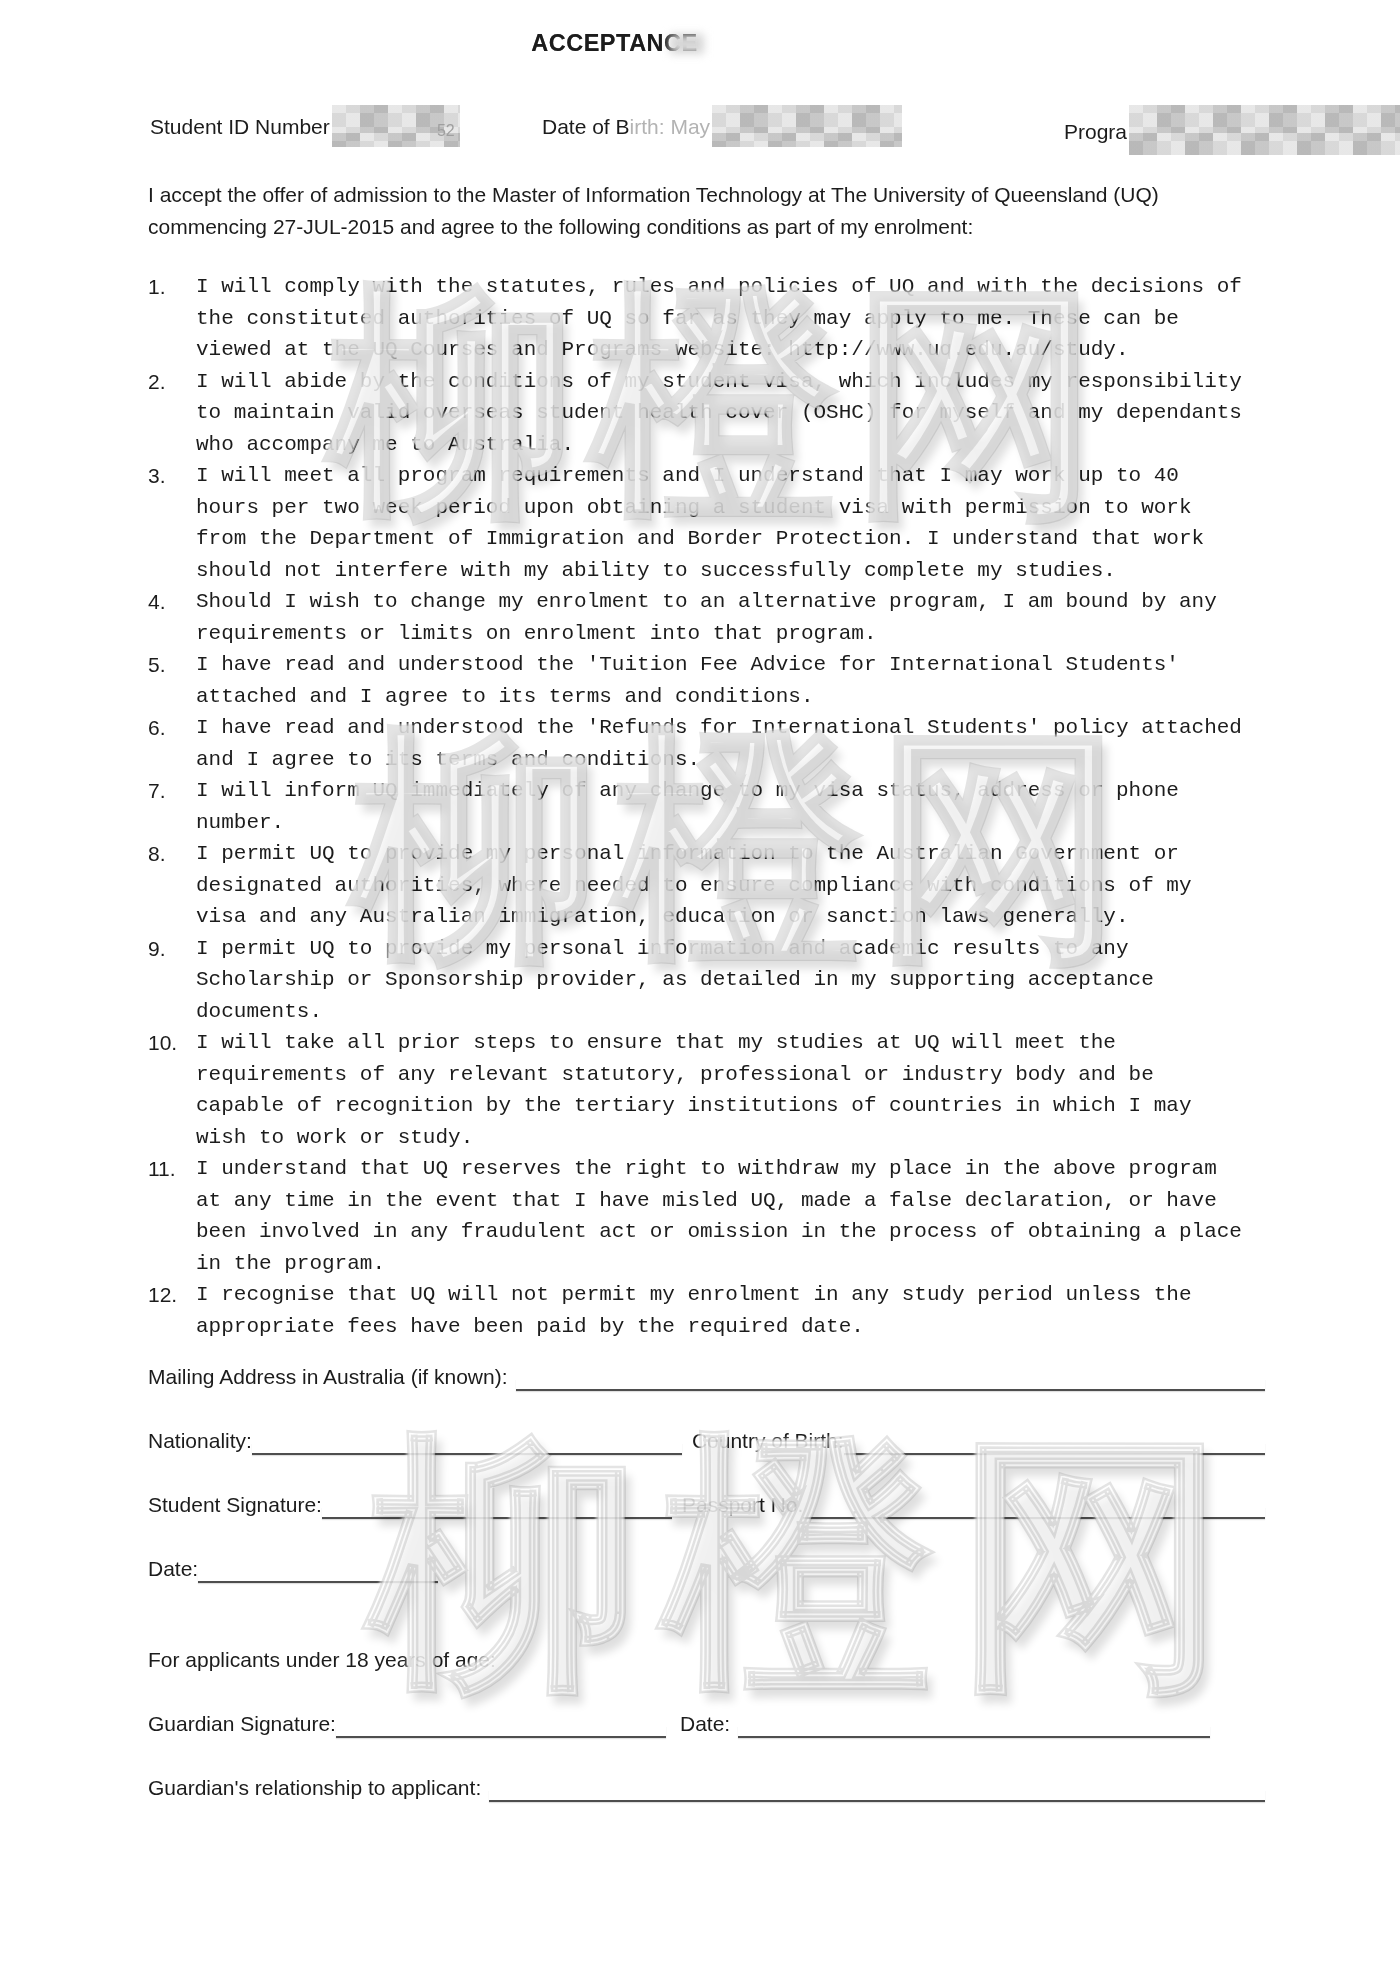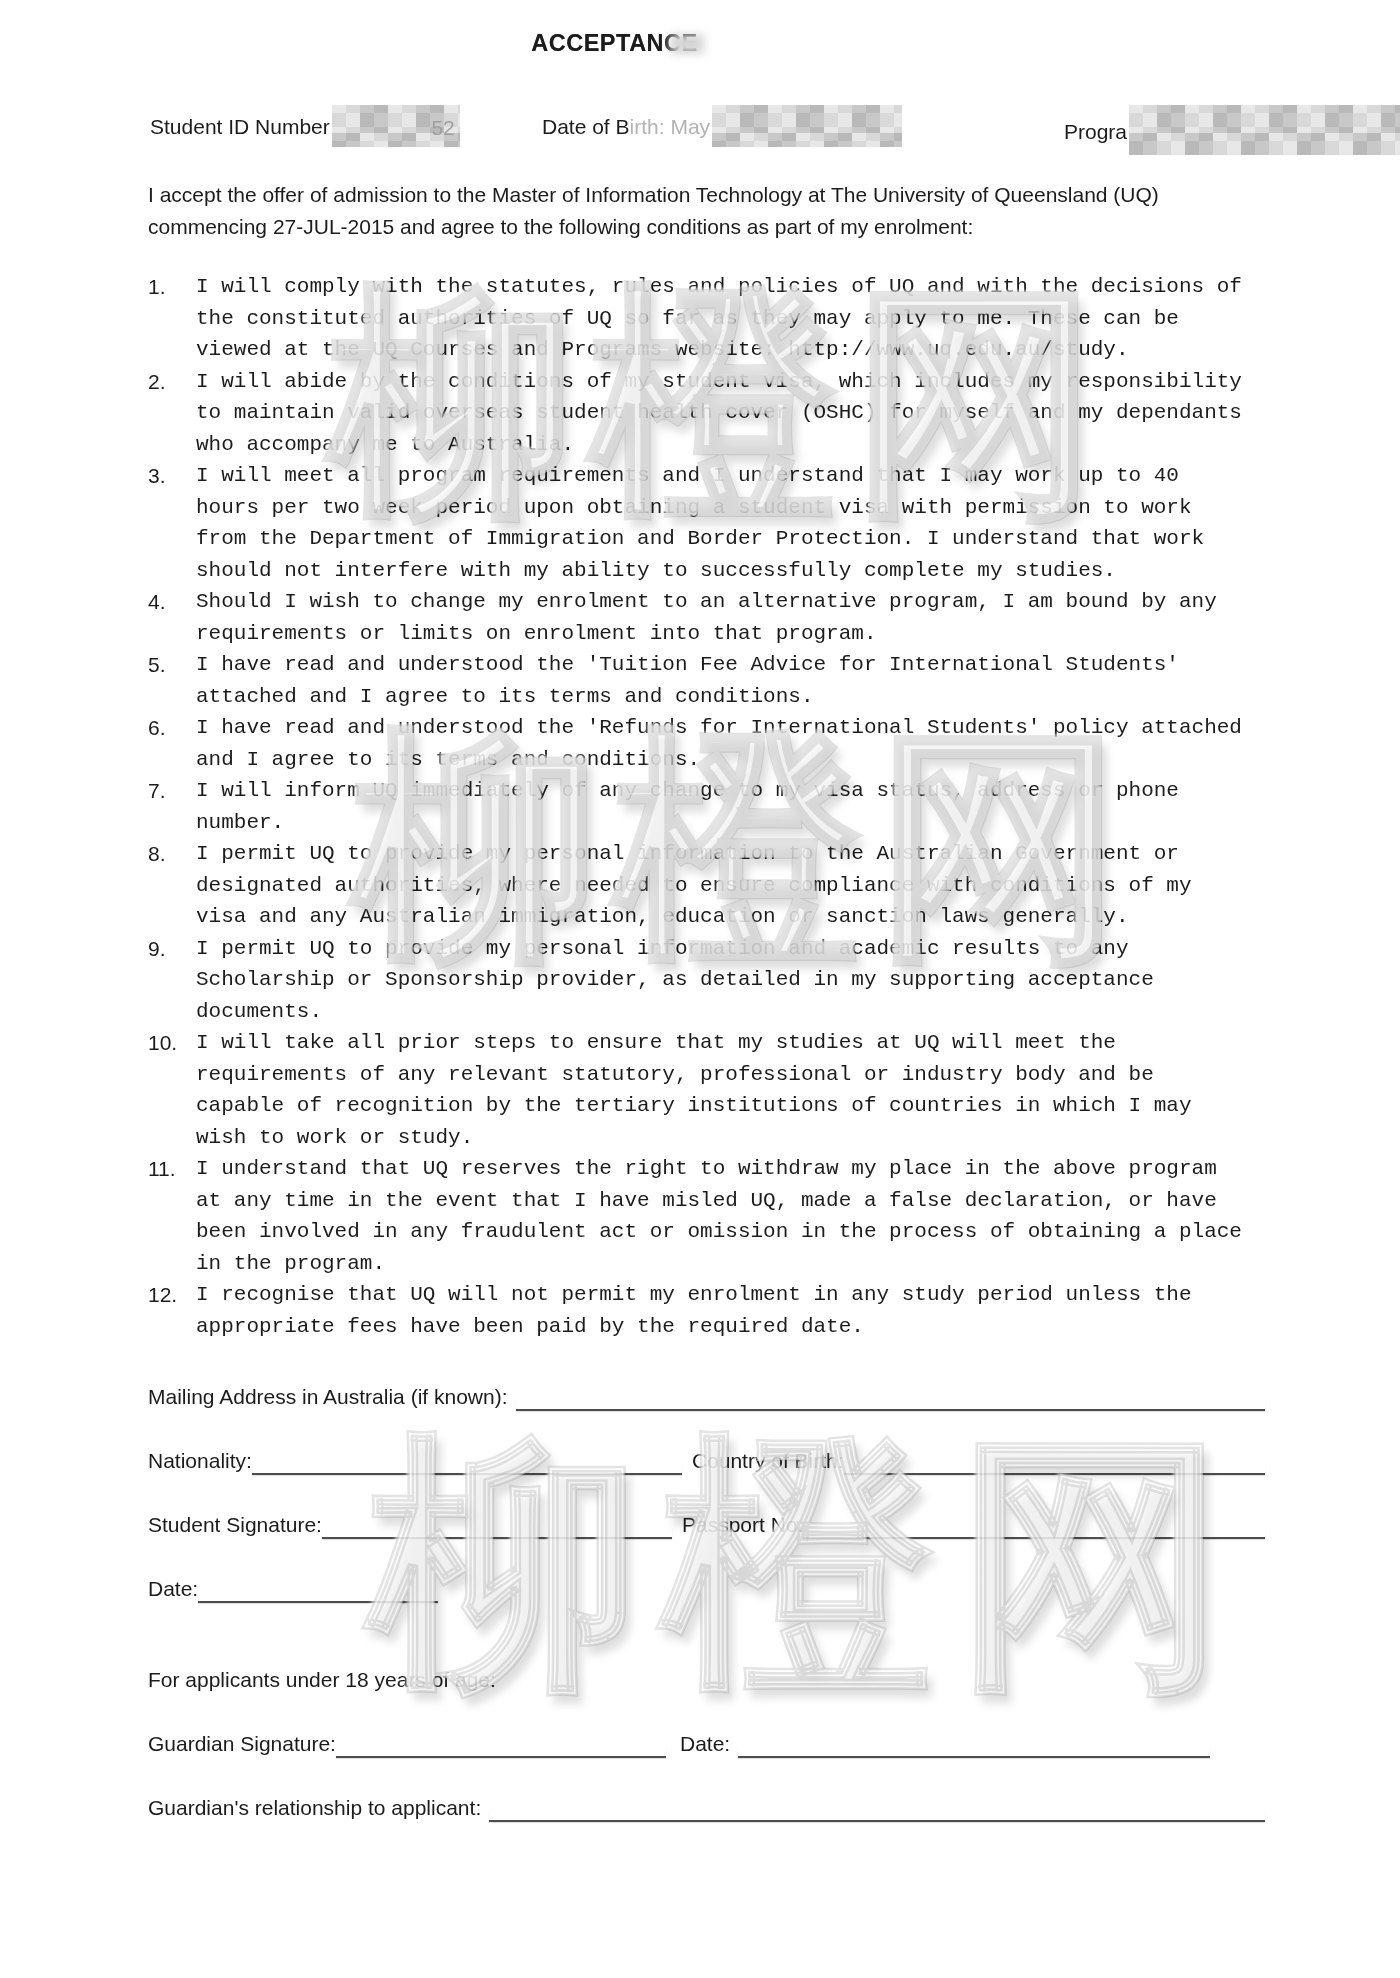--- a/index.html
+++ b/index.html
@@ -40,36 +40,36 @@
   .mosaic{
     display:inline-block;position:relative;
     height:42px;vertical-align:-13px;margin-left:2px;
     background:
       repeating-conic-gradient(rgba(148,148,148,.42) 0% 25%, rgba(224,224,224,.40) 0% 50%) 0 0/56px 56px,
       repeating-conic-gradient(rgba(186,186,186,.45) 0% 25%, rgba(242,242,242,.40) 0% 50%) 14px 8px/28px 28px,
       #e9e9e9;
   }
   .ghost{
     position:absolute;right:5px;bottom:7px;
-    color:#9f9f9f;font-size:21px;
+    color:#9f9f9f;font-size:16px;
   }
   
   .name{margin-top:52px;line-height:28px;}
   .intro{margin-top:36px;line-height:31.5px;width:1100px;}
   
   .conds{margin-top:29px;width:1108px;}
   .cond{display:flex;line-height:31.5px;}
   .cnum{flex:0 0 48px;}
   .ctext{flex:1;max-width:1052px;font-family:Liberation Mono, monospace;}
   
   .frow{display:flex;align-items:flex-end;margin-top:35px;line-height:29px;}
   .frow .lbl{white-space:nowrap;}
   .line{border-bottom:2px solid #4e4e4e;height:10px;flex:1;box-shadow:0 1px 1px rgba(0,0,0,.12);}
   .line.fx{flex:none;}
-  .mt-first{margin-top:40px;}
+  .mt-first{margin-top:20px;}
   .mt-under18{margin-top:62px;}
   .gap10{margin-left:10px;}
   .gap14{margin-left:14px;}
   .rpad55{margin-right:55px;text-align:center;}
   
   .wm{
     position:absolute;z-index:5;pointer-events:none;user-select:none;
     font-family:"DejaVu Sans",sans-serif;font-weight:700;line-height:1;
     color:rgba(255,255,255,.55);
     -webkit-text-stroke:2.5px rgba(90,90,90,.16);

